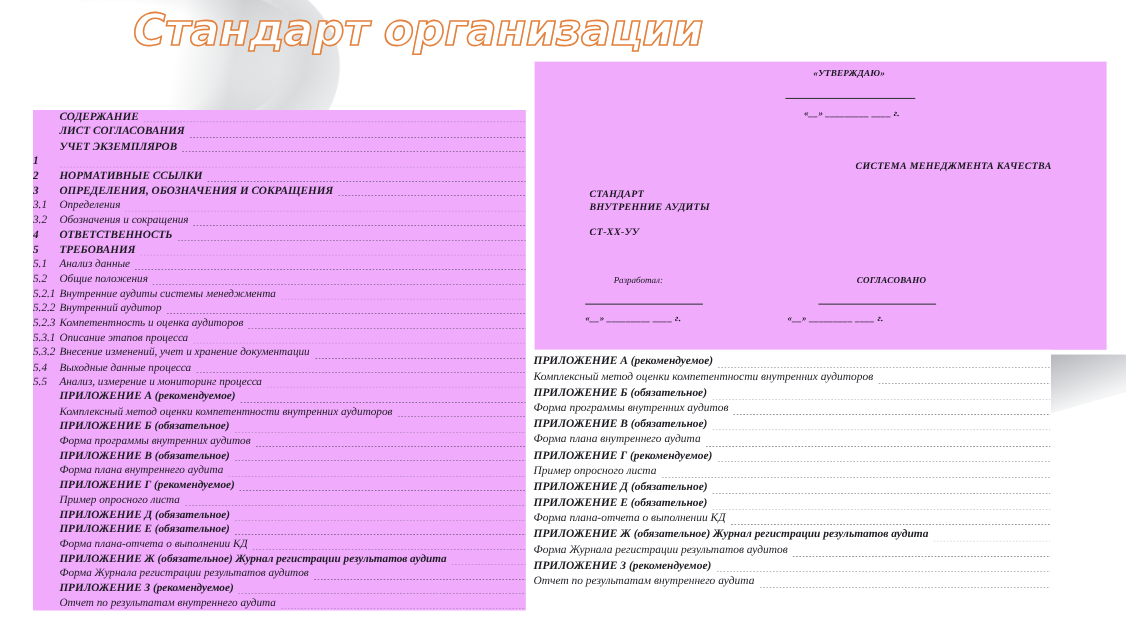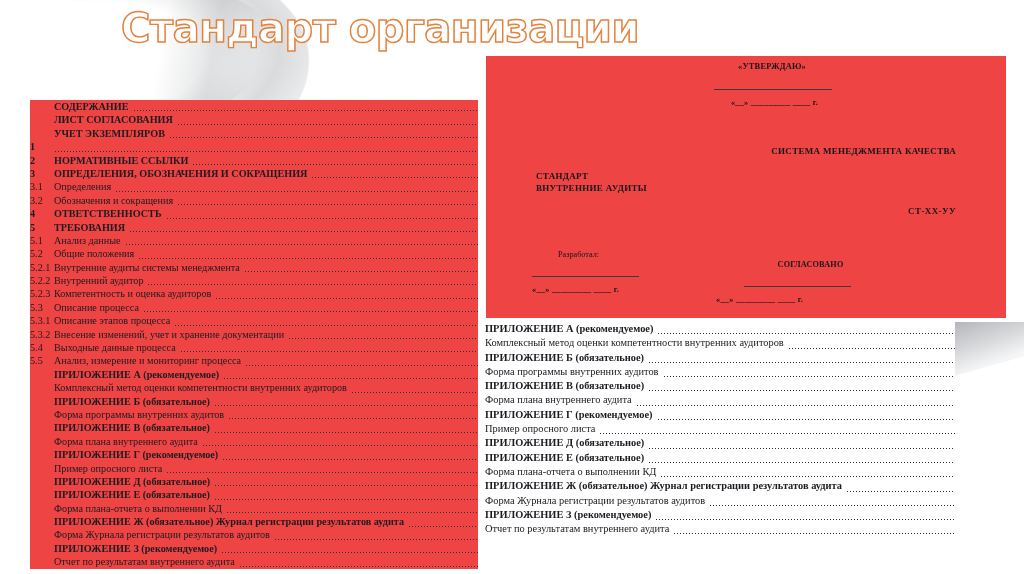--- a/index.html
+++ b/index.html
@@ -14,20 +14,21 @@
     position: relative;
     font-family: "Liberation Serif", "DejaVu Serif", serif;
   }
 
   
   #slide {
     position: absolute;
     inset: 0;
     background: #ffffff;
     overflow: hidden;
+    font-style: italic;
   }
 
   
   .curl {
     position: absolute;
     left: 78px;
     top: -62px;
     width: 230px;
     height: 230px;
     border-radius: 0 100% 60% 0 / 0 55% 45% 0;
@@ -73,21 +74,21 @@
       0 0 0 #E3823E,
       0.6px 0 0 rgba(227,130,62,0.55),
       -0.6px 0 0 rgba(227,130,62,0.55);
     white-space: nowrap;
     z-index: 6;
   }
 
   
   .sheet {
     position: absolute;
-    background: #ef4444;
+    background: #f0abfc;
   }
 
   
   #doc-left {
     left: 30px;
     top: 100px;
     width: 448px;
     z-index: 3;
   }
   .toc-list {
@@ -195,32 +196,32 @@
     font-weight: 700;
     font-size: 9px;
     line-height: 11.5px;
     letter-spacing: 0.3px;
   }
   .tp-code {
     position: absolute;
     left: 50px;
     top: 150px;
     width: 420px;
-    text-align: right;
+    text-align: left;
     font-weight: 700;
     font-size: 9px;
     letter-spacing: 0.4px;
   }
   .tp-col {
     position: absolute;
     width: 175px;
     font-size: 8.2px;
   }
   .tp-col.left  { left: 46px;  top: 194px; }
-  .tp-col.right { left: 224px; top: 204px; }
+  .tp-col.right { left: 224px; top: 194px; }
   .tp-col .head { font-weight: 400; margin-left: 26px; }
   .tp-col.right .head { font-weight: 700; text-align: center; letter-spacing: 0.2px; }
   .tp-col .rule {
     margin-top: 17px;
     width: 107px;
     height: 1px;
     background: #3a3a42;
   }
   .tp-col.right .rule { margin-left: 34px; }
   .tp-col .date {
@@ -352,25 +353,20 @@
           <span class="toc-num sub">5.2.2</span>
           <span class="toc-label">Внутренний аудитор</span>
           <span class="leader"></span>
         </li>
         <li class="toc-line">
           <span class="toc-num sub">5.2.3</span>
           <span class="toc-label">Компетентность и оценка аудиторов</span>
           <span class="leader"></span>
         </li>
         <li class="toc-line">
-          <span class="toc-num sub">5.3</span>
-          <span class="toc-label">Описание процесса</span>
-          <span class="leader"></span>
-        </li>
-        <li class="toc-line">
           <span class="toc-num sub">5.3.1</span>
           <span class="toc-label">Описание этапов процесса</span>
           <span class="leader"></span>
         </li>
         <li class="toc-line">
           <span class="toc-num sub">5.3.2</span>
           <span class="toc-label">Внесение изменений, учет и хранение документации</span>
           <span class="leader"></span>
         </li>
         <li class="toc-line">

